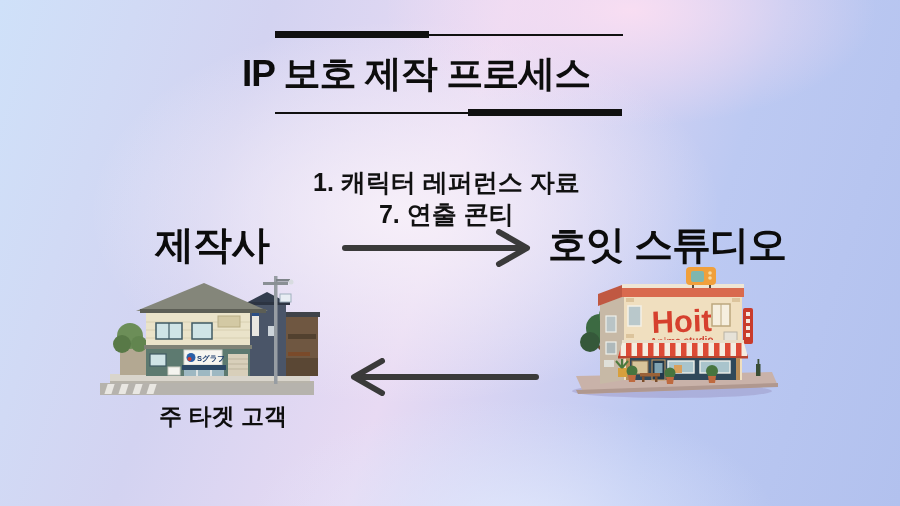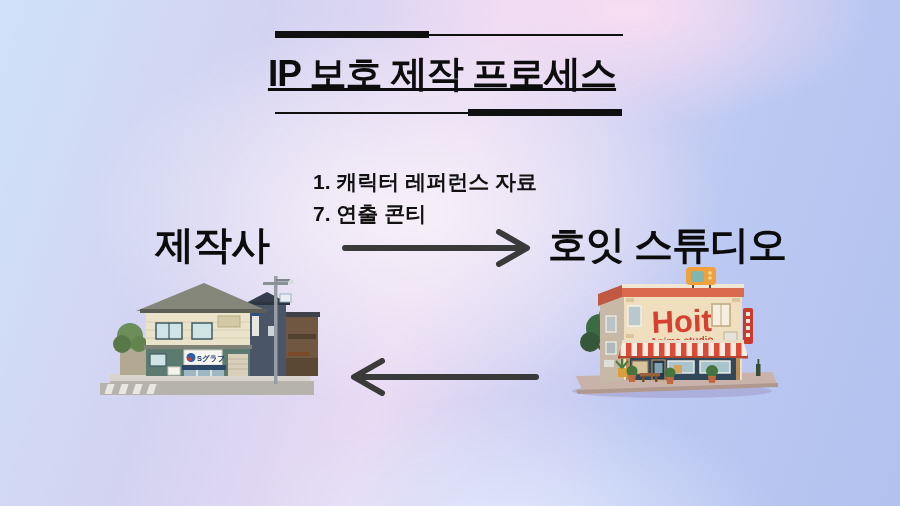--- a/index.html
+++ b/index.html
@@ -13,27 +13,27 @@
       linear-gradient(108deg,#cfe1f9 0%,#d3d3f1 26%,#e8daf3 48%,#bcc9f2 74%,#b2c1ee 100%);
   }
   .abs{position:absolute;}
   
   .rule{display:flex;align-items:center;}
   .rule .thick{height:7px;background:#101010;}
   .rule .thin{height:2px;background:#101010;}
   
   .title{
     font-size:37px;font-weight:800;letter-spacing:-1px;color:#0d0d0d;
-    text-align:center;white-space:nowrap;text-decoration:underline;
+    white-space:nowrap;
   }
   .entity-label{
     font-size:39px;font-weight:800;letter-spacing:-1px;color:#0c0c0c;
     text-align:center;white-space:nowrap;
   }
-  .flow-list{font-size:21px;font-weight:700;color:#111;line-height:32px;white-space:nowrap;}
+  .flow-list{font-size:25px;font-weight:700;color:#111;line-height:32px;white-space:nowrap;text-align:center;}
   .flow-list div{white-space:nowrap;}
   .caption{font-size:23px;font-weight:700;color:#0e0e0e;text-align:center;white-space:nowrap;}
   svg text{font-family:"Liberation Sans","DejaVu Sans",sans-serif;}
 </style>
 </head>
 <body>
 
 <div class="stage">
 
   <div class="abs rule" style="left:275px;top:31px;width:348px;">
@@ -125,20 +125,21 @@
     <rect x="68" y="101" width="12" height="8" fill="#f4f4ef" stroke="#cfcfc6" stroke-width="1"></rect>
 
     <rect x="174" y="10" width="3.5" height="108" fill="#979da3"></rect>
     <rect x="163" y="16" width="25" height="3" fill="#8a9095"></rect>
     <rect x="176" y="13" width="14" height="2.5" fill="#7d8388"></rect>
     <circle cx="191" cy="16" r="2.5" fill="#d8dce0"></circle>
     <rect x="180" y="28" width="11" height="8" fill="#e8eef4" stroke="#9fb0bd" stroke-width="1"></rect>
     <rect x="168" y="60" width="6" height="10" fill="#cdd4da"></rect>
   </svg>
 
+  <div class="abs caption" style="left:138px;top:401px;width:170px;">주 타겟 고객</div>
 
   <svg class="abs" style="left:560px;top:264px;" width="222" height="138" viewBox="0 0 222 138">
     <defs>
       <pattern id="aw" width="11" height="16" patternUnits="userSpaceOnUse">
         <rect width="11" height="16" fill="#f4ece0"></rect>
         <rect width="5.5" height="16" fill="#dd4a36"></rect>
       </pattern>
     </defs>
 
     <ellipse cx="112" cy="127" rx="100" ry="7" fill="#9a93c2" opacity="0.45"></ellipse>

